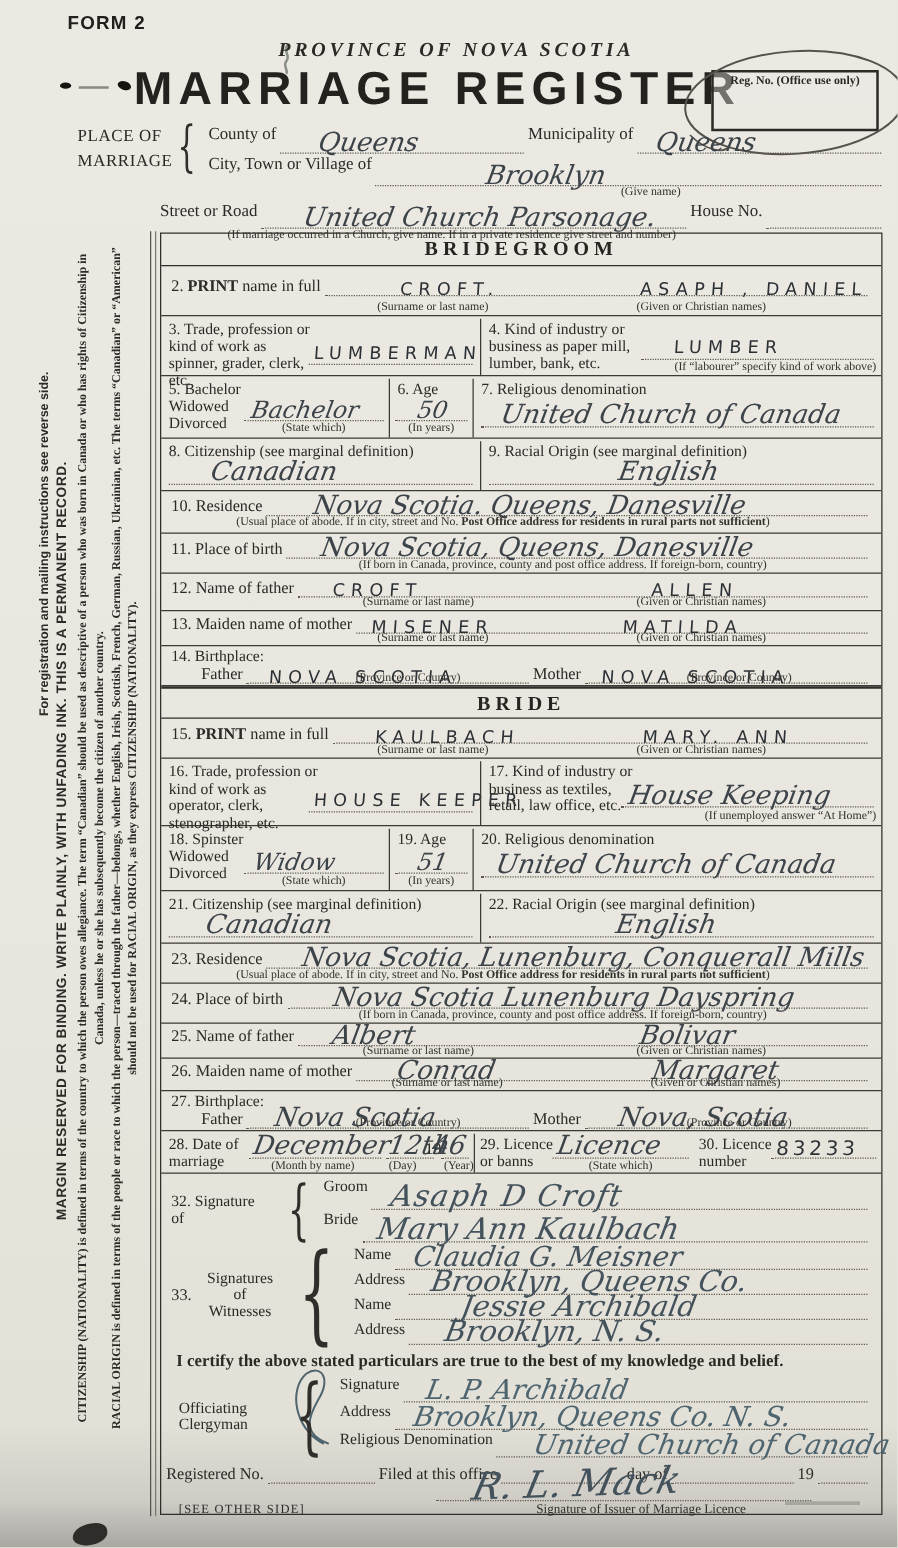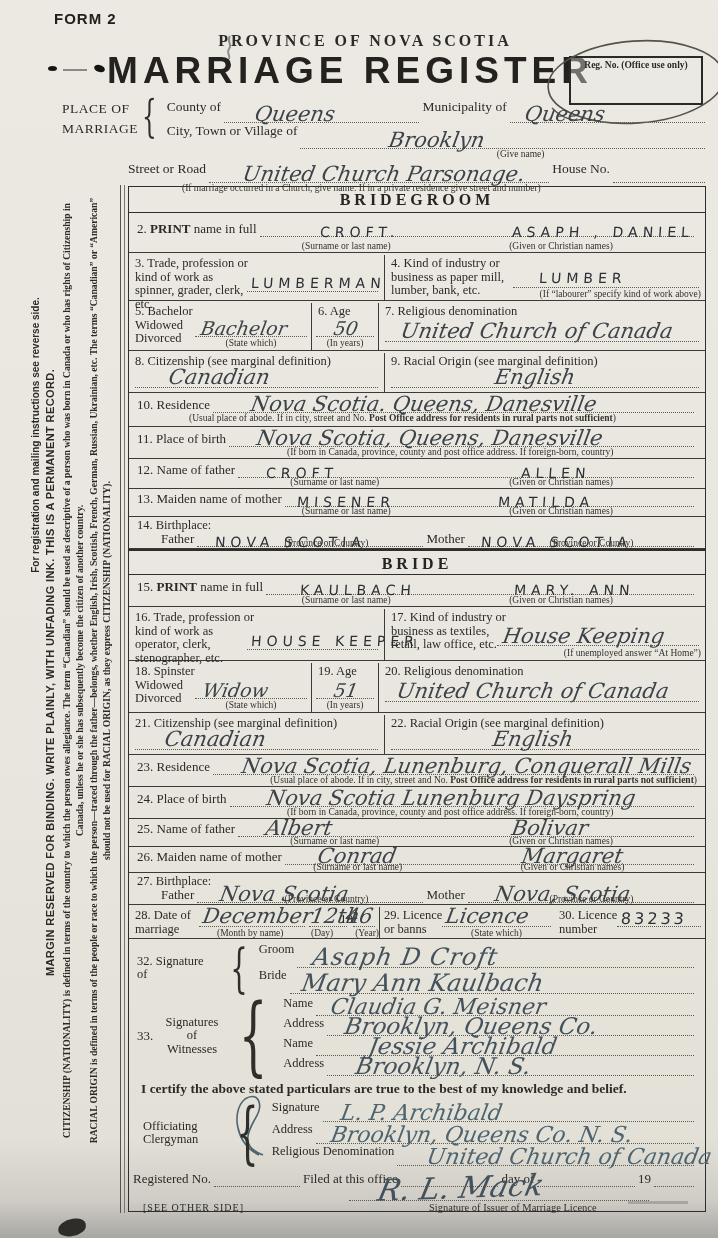--- a/index.html
+++ b/index.html
@@ -5,21 +5,21 @@
   * { margin:0; padding:0; box-sizing:border-box; }
   body { width:718px; height:1238px; position:relative; overflow:hidden;
          font-family:"Liberation Serif", serif; background:#e9e7e0; }
   #paper { position:absolute; inset:0;
            background:linear-gradient(180deg,#ece9e3 0%, #e9e6df 60%, #e3e0d7 92%, #cfccc6 97%, #a9a7a2 100%); }
 
   
   .form-no { position:absolute; left:54px; top:10px; font-family:"Liberation Sans",sans-serif;
              font-weight:bold; font-size:15px; letter-spacing:1px; color:#21201d; }
   .province { position:absolute; left:130px; top:32px; width:470px; text-align:center;
-              font-size:16px; letter-spacing:3px; color:#2b2a26; font-weight:bold; }
+              font-size:16px; letter-spacing:3px; color:#2b2a26; font-weight:bold;font-style:italic; }
   .title { position:absolute; left:100px; top:50px; width:500px; text-align:center;
            font-family:"Liberation Sans",sans-serif; font-weight:bold; font-size:37px;
            letter-spacing:5px; color:#23221f; }
   .regbox { position:absolute; left:569px; top:56px; width:134px; height:49px;
             border:2px solid #2a2a26; text-align:center; padding-top:2px; background:rgba(236,233,227,.4); }
   .regbox .rl { font-size:9.5px; font-weight:bold; color:#2b2a26; }
   .regbox .rn { font-size:25px; font-weight:bold; letter-spacing:3px; color:#2c4651;
                 font-family:"DejaVu Serif",serif; margin-top:-2px; }
   .oval { position:absolute; left:540px; top:36px; pointer-events:none; }
   .inkmark { position:absolute; background:#15140f; border-radius:50%; }
@@ -331,21 +331,21 @@
           <span class="hw big" style="position:absolute;left:36px;bottom:3px;">Canadian</span>
         </div>
         <div class="c" style="flex:1;">
           <div class="mlab">22.  Racial Origin (see marginal definition)</div>
           <div class="dotabs" style="left:6px;right:6px;bottom:4px;"></div>
           <span class="hw big" style="position:absolute;left:108px;bottom:3px;">English</span>
         </div>
       </div>
     </div>
 
-    <div class="r" style="height:32px;text-align:right;">
+    <div class="r" style="height:32px;">
       <div class="fline" style="margin-top:2px;">
         <span class="lbl">23.  Residence</span>
         <span class="dotfill">
           <span class="dv hw big" style="left:6%;">Nova Scotia, Lunenburg, Conquerall Mills</span>
         </span>
       </div>
       <div class="cap" style="margin-left:52px;"><span>(Usual place of abode.   If in city, street and No.   </span><span class="bcap">Post Office address for residents in rural parts not sufficient</span><span>)</span></div>
     </div>
 
     <div class="r" style="height:32px;">

